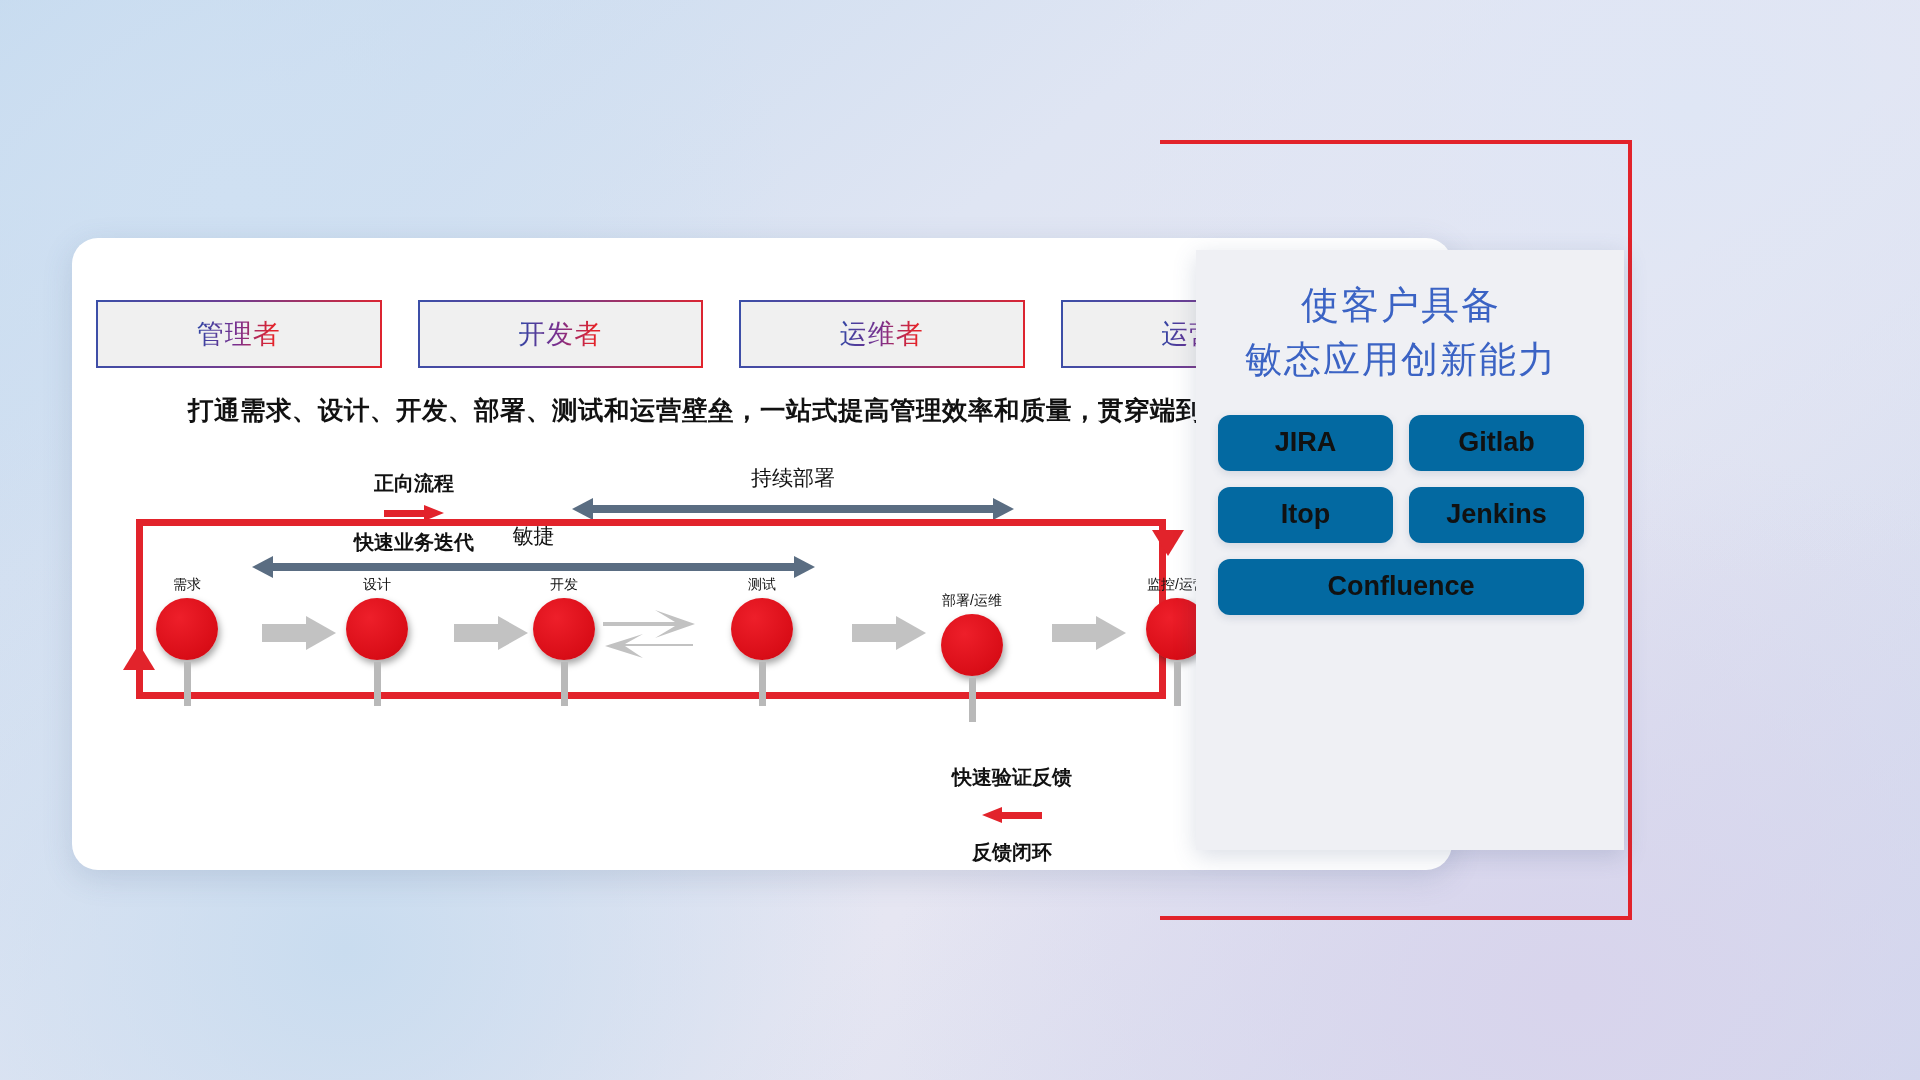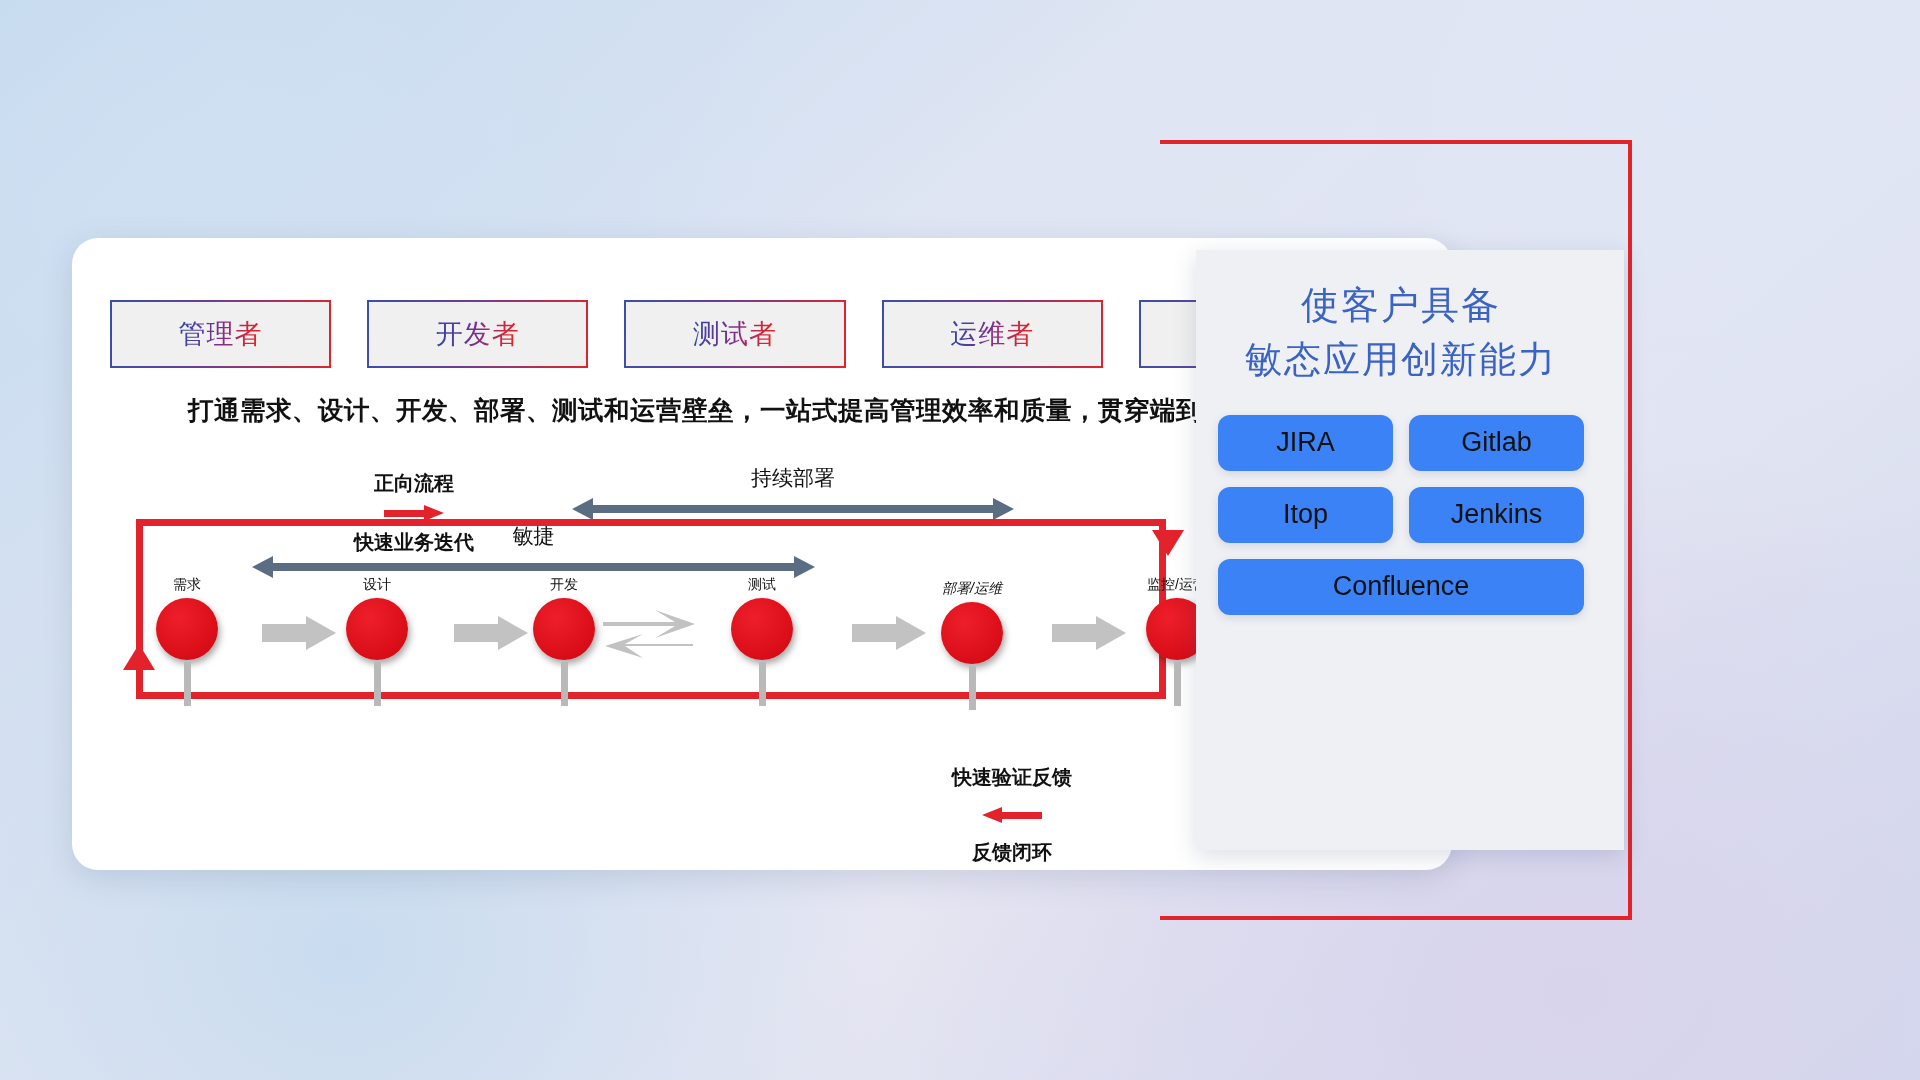--- a/index.html
+++ b/index.html
@@ -49,21 +49,21 @@
     width: 1380px; height: 632px;
     background: #ffffff;
     border-radius: 26px;
     box-shadow: 0 8px 30px rgba(80,100,140,.18);
     z-index: 3;
   }
 
   
   .roles {
     position: absolute;
-    left: 38px; top: 62px;
+    left: 24px; top: 62px;
     width: 1250px;
     display: flex;
     gap: 36px;
     font-family: Liberation Serif, serif;
   }
   .role-box {
     flex: 1 1 0;
     height: 68px;
     background: #f0f0f0;
     border: 2px solid;
@@ -258,48 +258,45 @@
     letter-spacing: 2px;
   }
   .panel-title .l2 { display: block; font-size: 37px; }
   .chips {
     display: flex; flex-wrap: wrap;
     gap: 16px 16px;
     margin-top: 28px;
     justify-content: space-between;
   }
   .chip {
-    background: #3b82f6;
+    background: #0369a1;
     border-radius: 12px;
     height: 56px;
     display: flex; align-items: center; justify-content: center;
-    font-size: 27px; font-weight: normal; color: #111;
+    font-size: 27px; font-weight: bold; color: #111;
     box-shadow: 0 3px 8px rgba(60,80,120,.16);
     flex: 0 0 calc(50% - 8px);
   }
   .chip.wide { flex: 0 0 100%; }
 </style>
 </head>
 <body>
 
 <div class="red-bracket"></div>
 <div class="red-bracket-stub-top"></div>
 <div class="red-bracket-stub-bot"></div>
 
 <div class="main-card">
 
   <div class="roles">
     <div class="role-box">
       <span class="role-label">管理者</span>
     </div>
     <div class="role-box">
       <span class="role-label">开发者</span>
-    </div>
-    <div class="role-box">
-      <span class="role-label">测试者</span>
     </div>
     <div class="role-box">
       <span class="role-label">运维者</span>
     </div>
     <div class="role-box">
       <span class="role-label">运营者</span>
     </div>
   </div>
 
   <div class="desc-line">打通需求、设计、开发、部署、测试和运营壁垒，一站式提高管理效率和质量，贯穿端到端全流程</div>
@@ -346,21 +343,21 @@
     <div class="node" style="left:372px; top:0;">
       <div class="node-label">开发</div>
       <div class="node-dot"></div>
       <div class="node-stem"></div>
     </div>
     <div class="node" style="left:570px; top:0;">
       <div class="node-label">测试</div>
       <div class="node-dot"></div>
       <div class="node-stem"></div>
     </div>
-    <div class="node" style="left:780px; top:4px;font-style:italic;">
+    <div class="node" style="left:780px; top:16px;">
       <div class="node-label">部署/运维</div>
       <div class="node-dot"></div>
       <div class="node-stem"></div>
     </div>
     <div class="node" style="left:985px; top:0;">
       <div class="node-label">监控/运营</div>
       <div class="node-dot"></div>
       <div class="node-stem"></div>
     </div>
 

